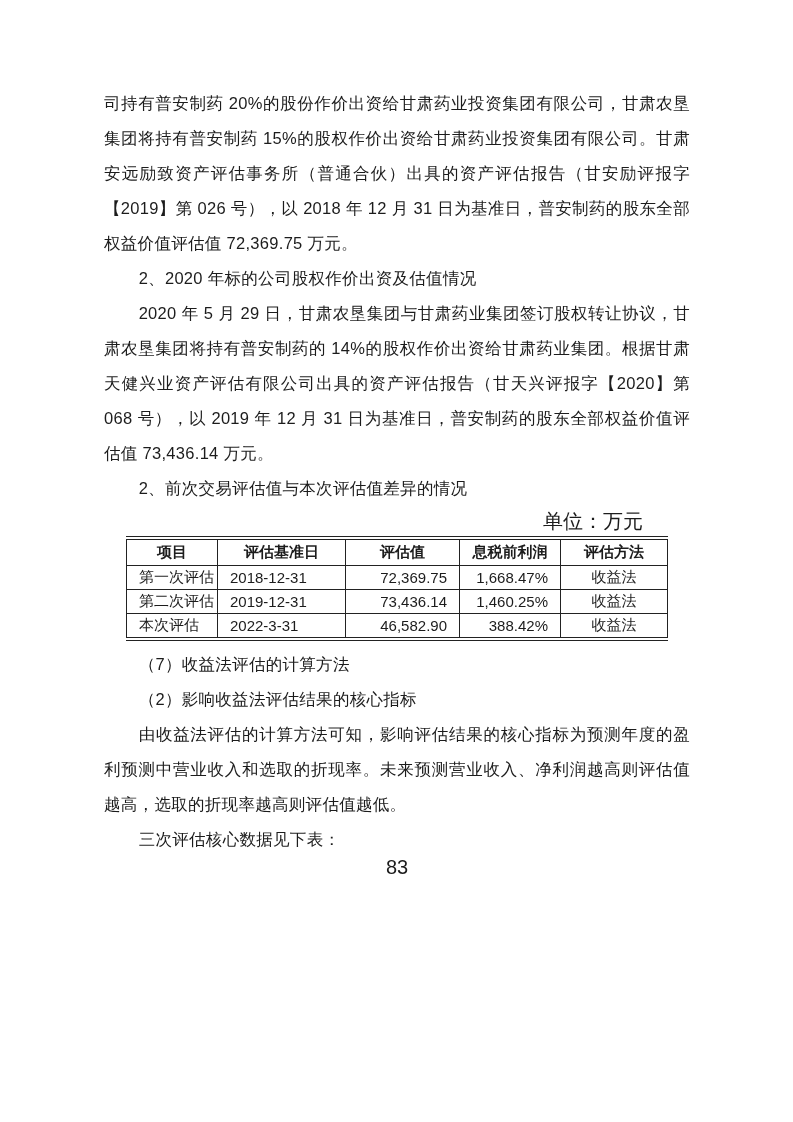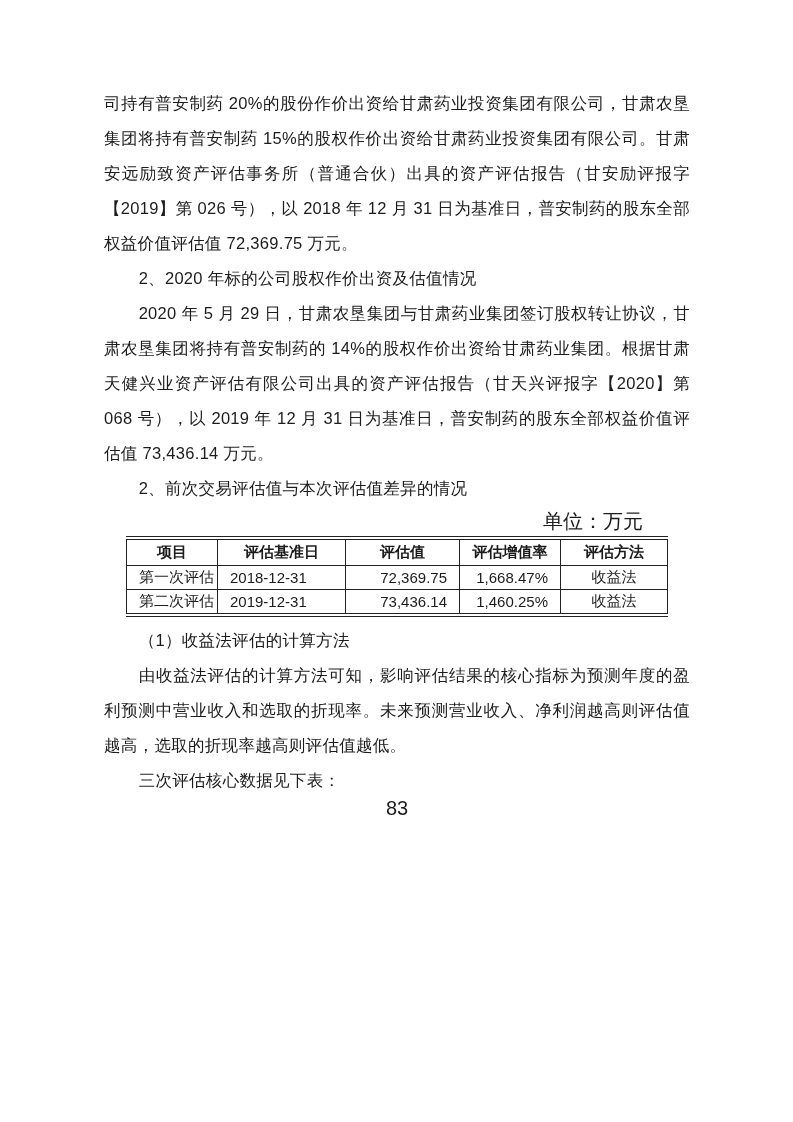--- a/index.html
+++ b/index.html
@@ -95,46 +95,54 @@
       <col style="width:128px">
       <col style="width:114px">
       <col style="width:101px">
       <col style="width:107px">
     </colgroup>
     <thead>
       <tr>
         <th>项目</th>
         <th>评估基准日</th>
         <th>评估值</th>
-        <th>评估增值率</th>
+        <th>息税前利润</th>
         <th>评估方法</th>
       </tr>
     </thead>
     <tbody>
       <tr>
         <td class="col-item">第一次评估</td>
         <td class="col-date">2018-12-31</td>
         <td class="col-value">72,369.75</td>
         <td class="col-rate">1,668.47%</td>
         <td class="col-method">收益法</td>
       </tr>
       <tr>
         <td class="col-item">第二次评估</td>
         <td class="col-date">2019-12-31</td>
         <td class="col-value">73,436.14</td>
         <td class="col-rate">1,460.25%</td>
         <td class="col-method">收益法</td>
       </tr>
+      <tr>
+        <td class="col-item">本次评估</td>
+        <td class="col-date">2022-3-31</td>
+        <td class="col-value">46,582.90</td>
+        <td class="col-rate">388.42%</td>
+        <td class="col-method">收益法</td>
+      </tr>
     </tbody>
   </table>
 
 
-  <p class="para indent heading">（1）收益法评估的计算方法</p>
+  <p class="para indent heading">（7）收益法评估的计算方法</p>
 
 
+  <p class="para indent heading">（2）影响收益法评估结果的核心指标</p>
 
   <p class="para indent">由收益法评估的计算方法可知，影响评估结果的核心指标为预测年度的盈利预测中营业收入和选取的折现率。未来预测营业收入、净利润越高则评估值越高，选取的折现率越高则评估值越低。</p>
 
   <p class="para indent">三次评估核心数据见下表：</p>
 
   <div class="page-number">83</div>
 
 </div>
 
 </body></html>

